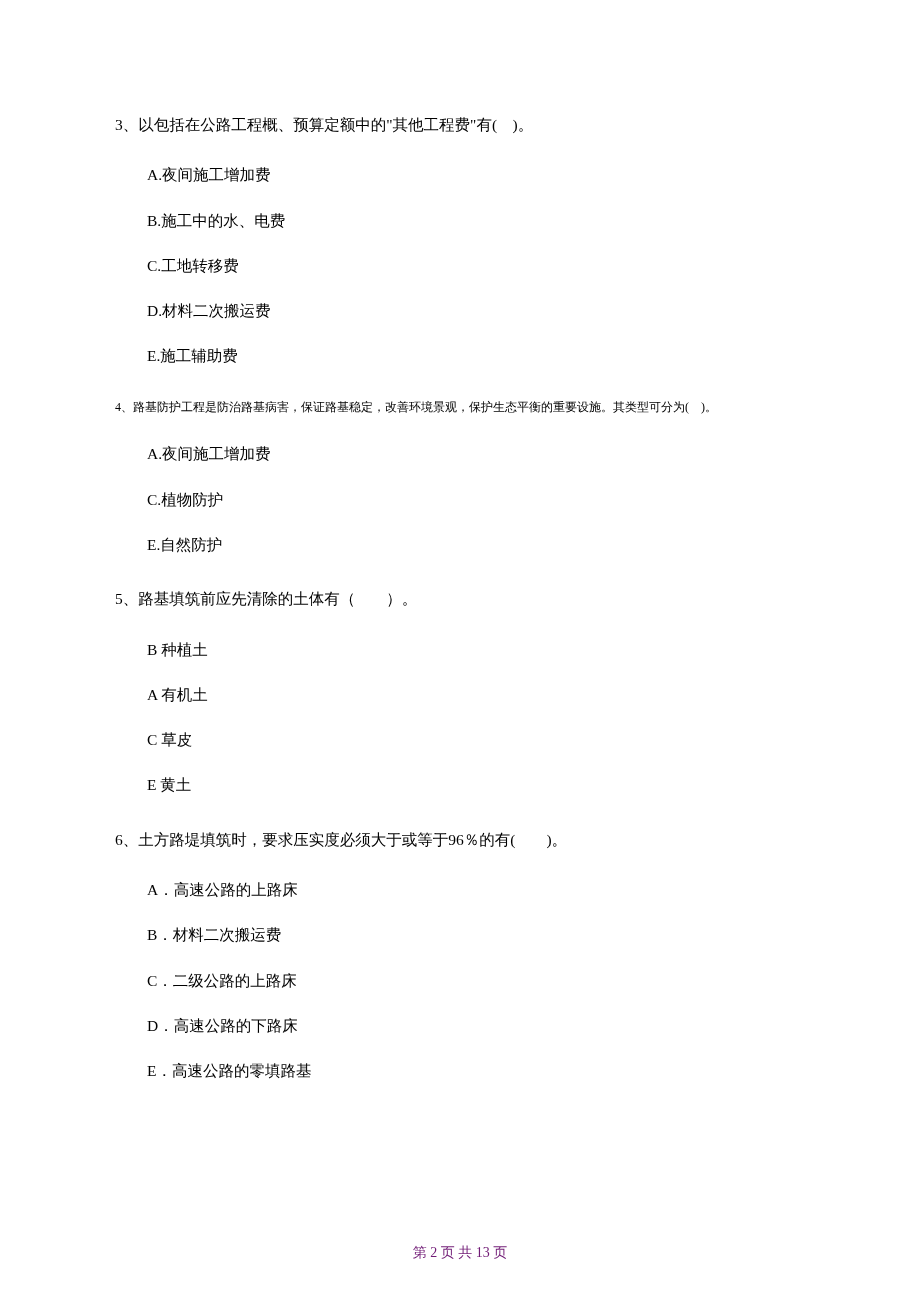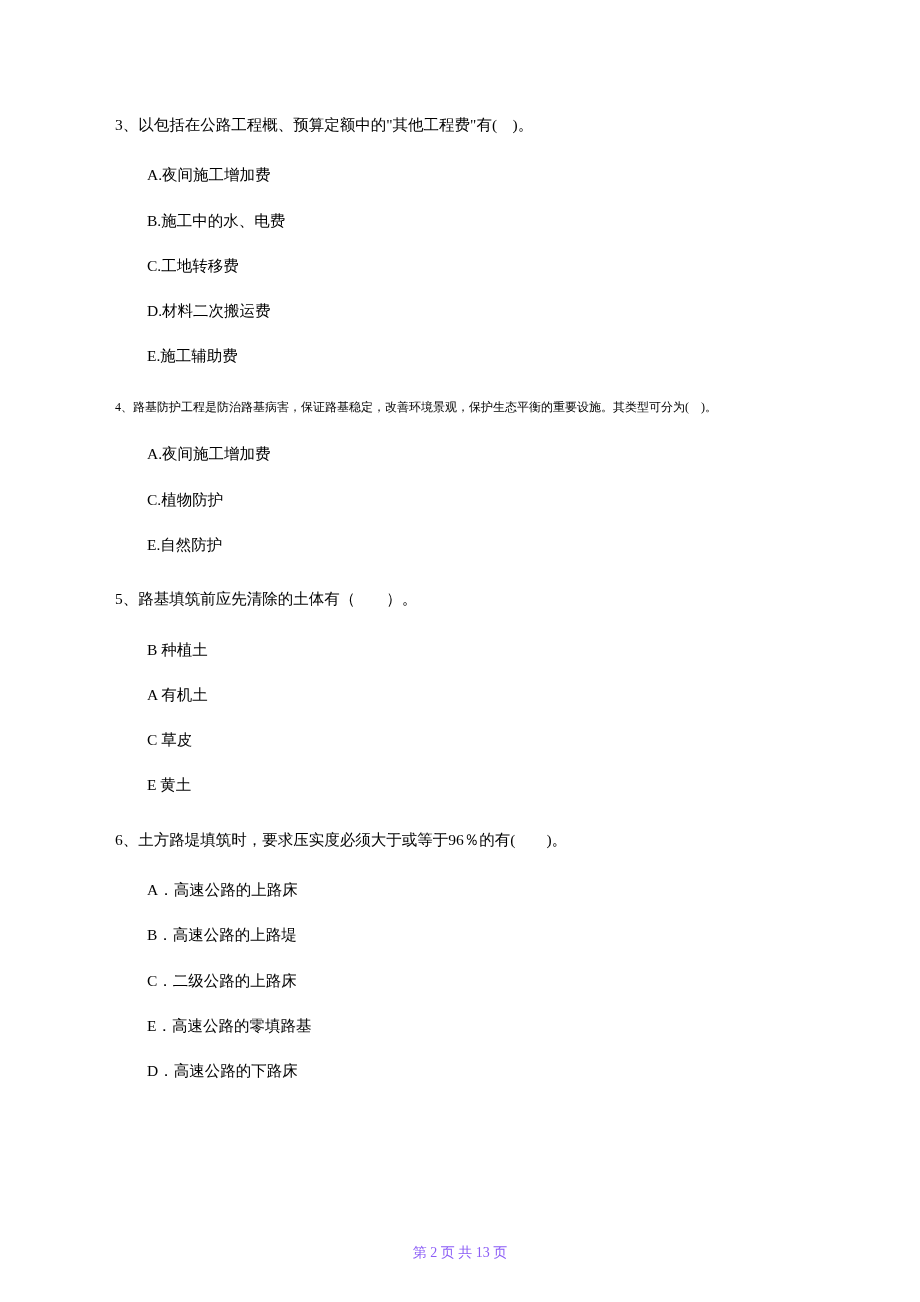--- a/index.html
+++ b/index.html
@@ -39,21 +39,21 @@
       line-height: 1.5;
       margin-bottom: 22px;
     }
     .footer {
       position: absolute;
       bottom: 40px;
       left: 0;
       right: 0;
       text-align: center;
       font-size: 14px;
-      color: #8b5cf6;
+      color: #701a75;
     }
   </style>
 </head>
 <body>
 
 <div class="content">
 
   <div class="question">
     <div class="q-stem">3、以包括在公路工程概、预算定额中的"其他工程费"有(　)。</div>
     <div class="options">
@@ -81,22 +81,22 @@
       <div class="option">A 有机土</div>
       <div class="option">C 草皮</div>
       <div class="option">E 黄土</div>
     </div>
   </div>
 
   <div class="question">
     <div class="q-stem">6、土方路堤填筑时，要求压实度必须大于或等于96％的有(　　)。</div>
     <div class="options">
       <div class="option">A．高速公路的上路床</div>
-      <div class="option">B．高速公路的上路堤</div>
+      <div class="option">B．材料二次搬运费</div>
       <div class="option">C．二级公路的上路床</div>
+      <div class="option">D．高速公路的下路床</div>
       <div class="option">E．高速公路的零填路基</div>
-      <div class="option">D．高速公路的下路床</div>
     </div>
   </div>
 
 </div>
 
 <div class="footer">第 2 页 共 13 页</div>
 
 </body></html>

